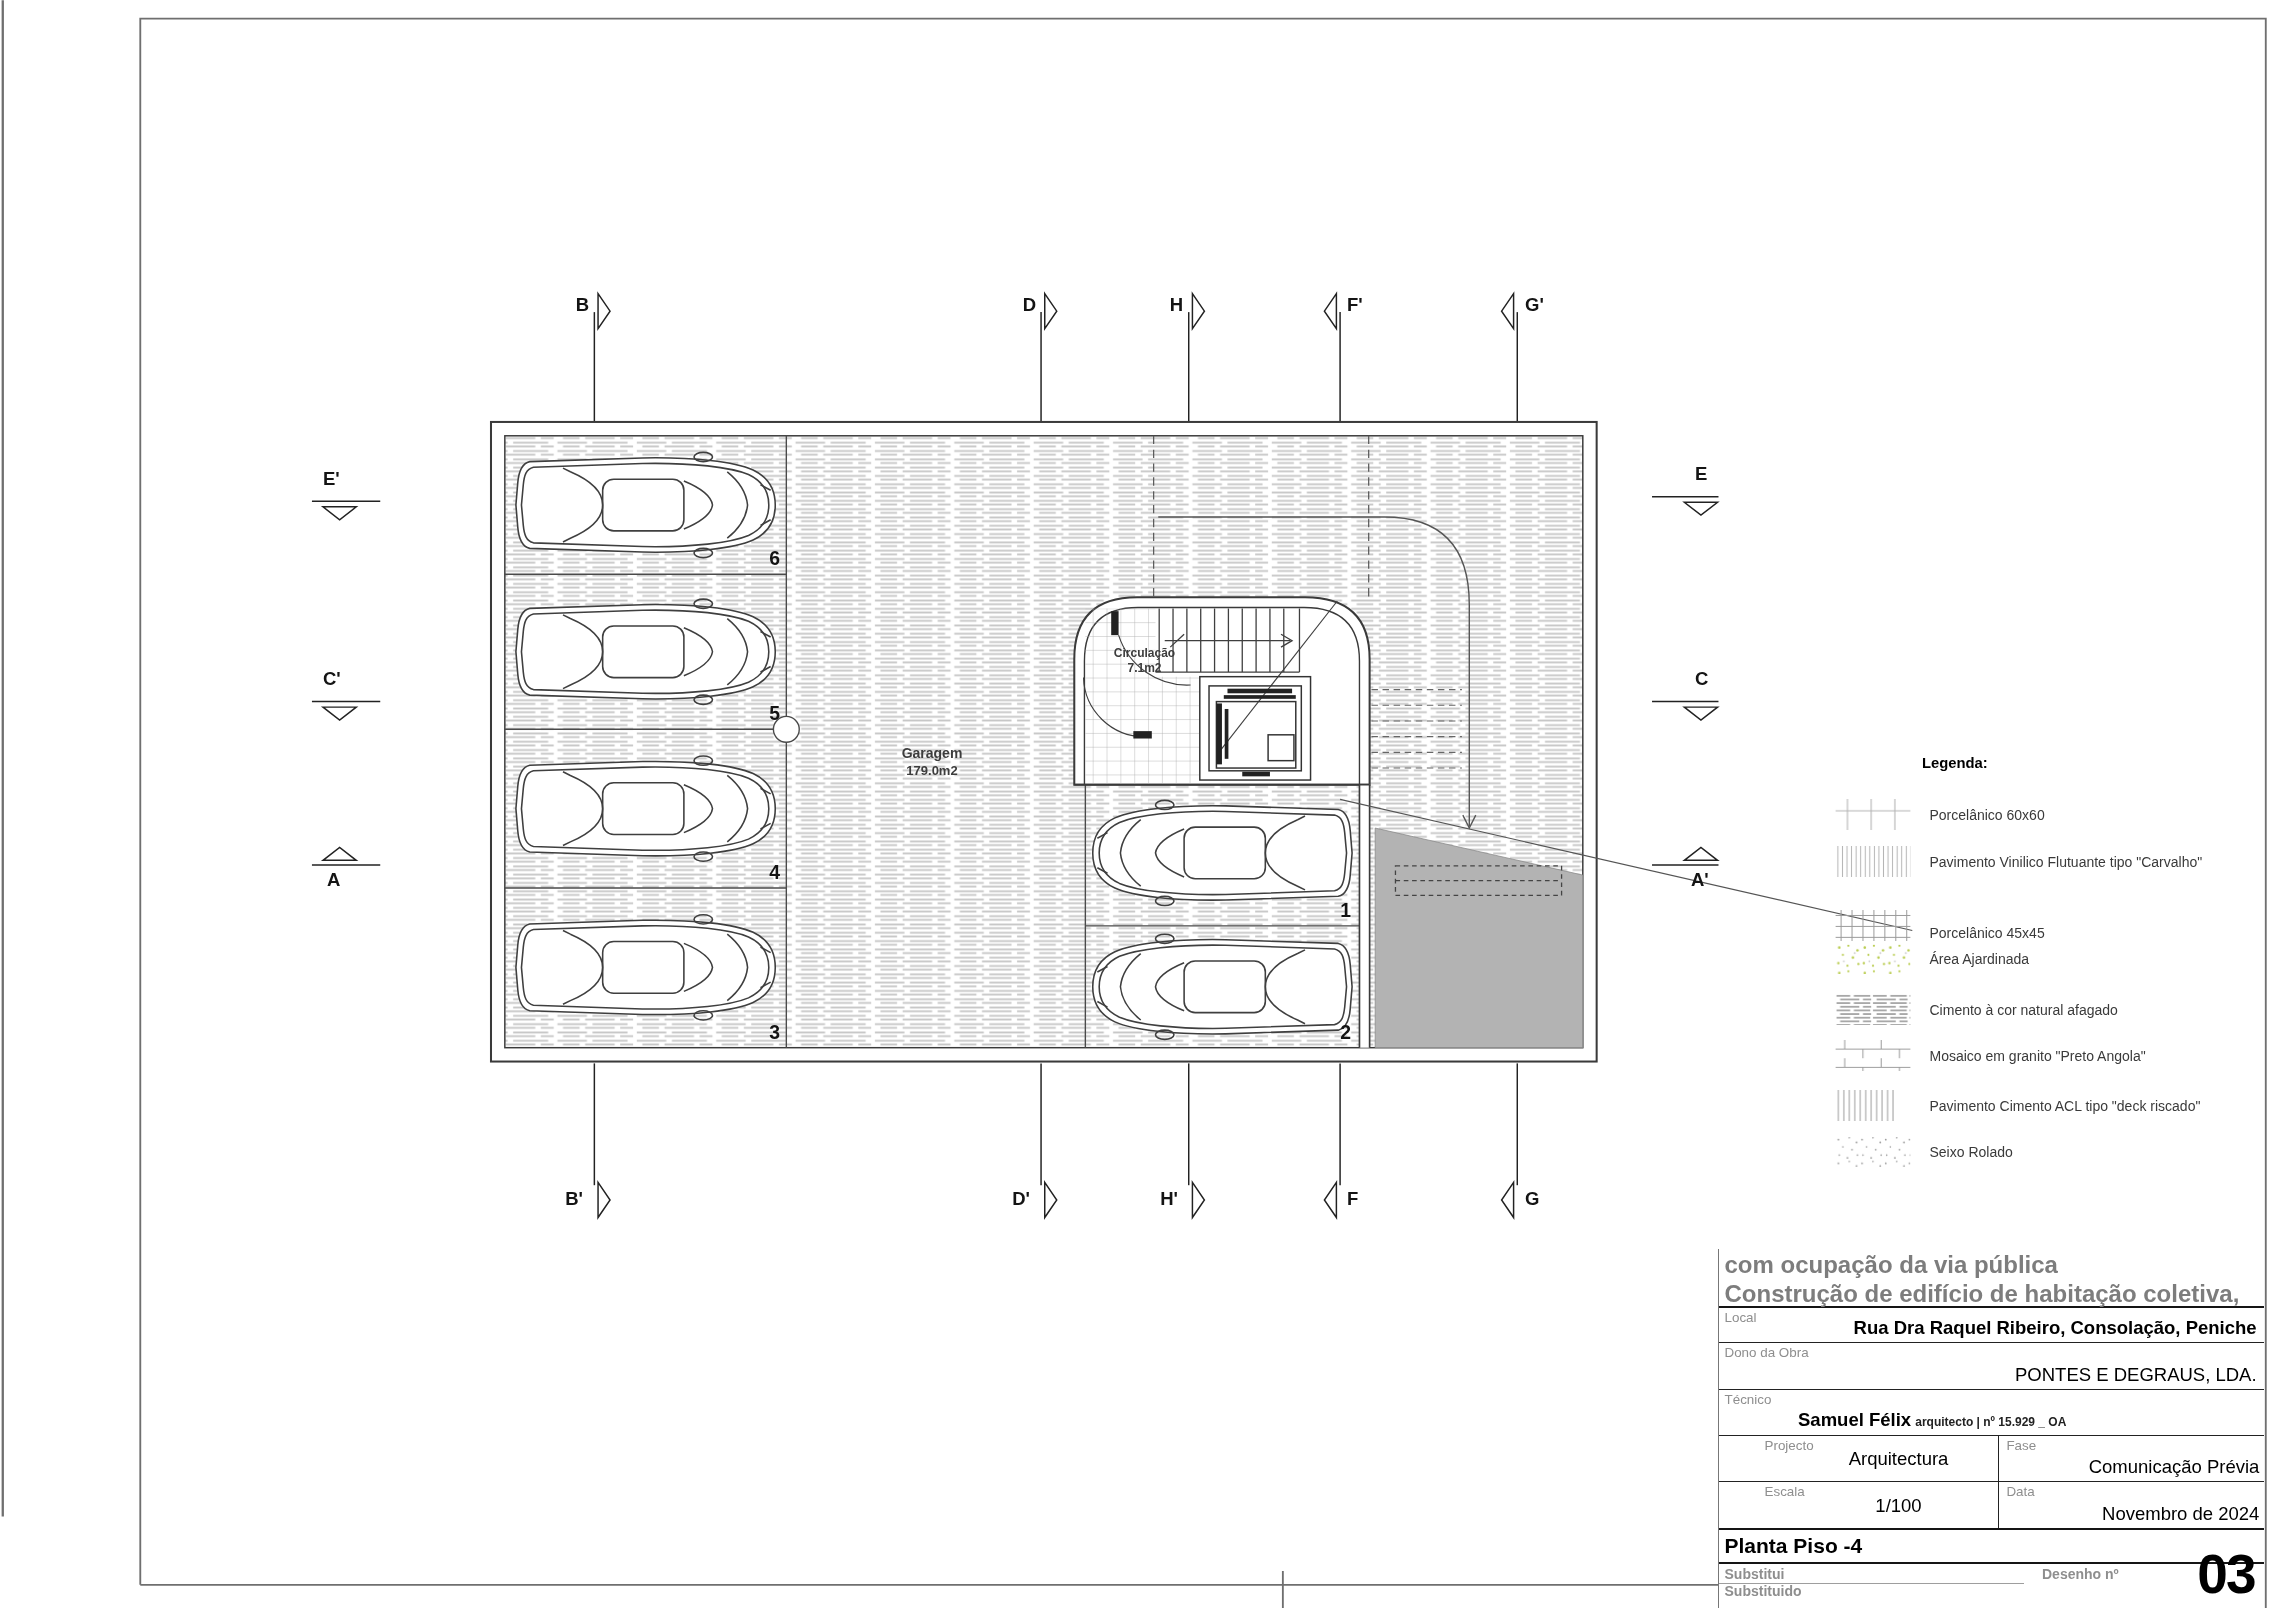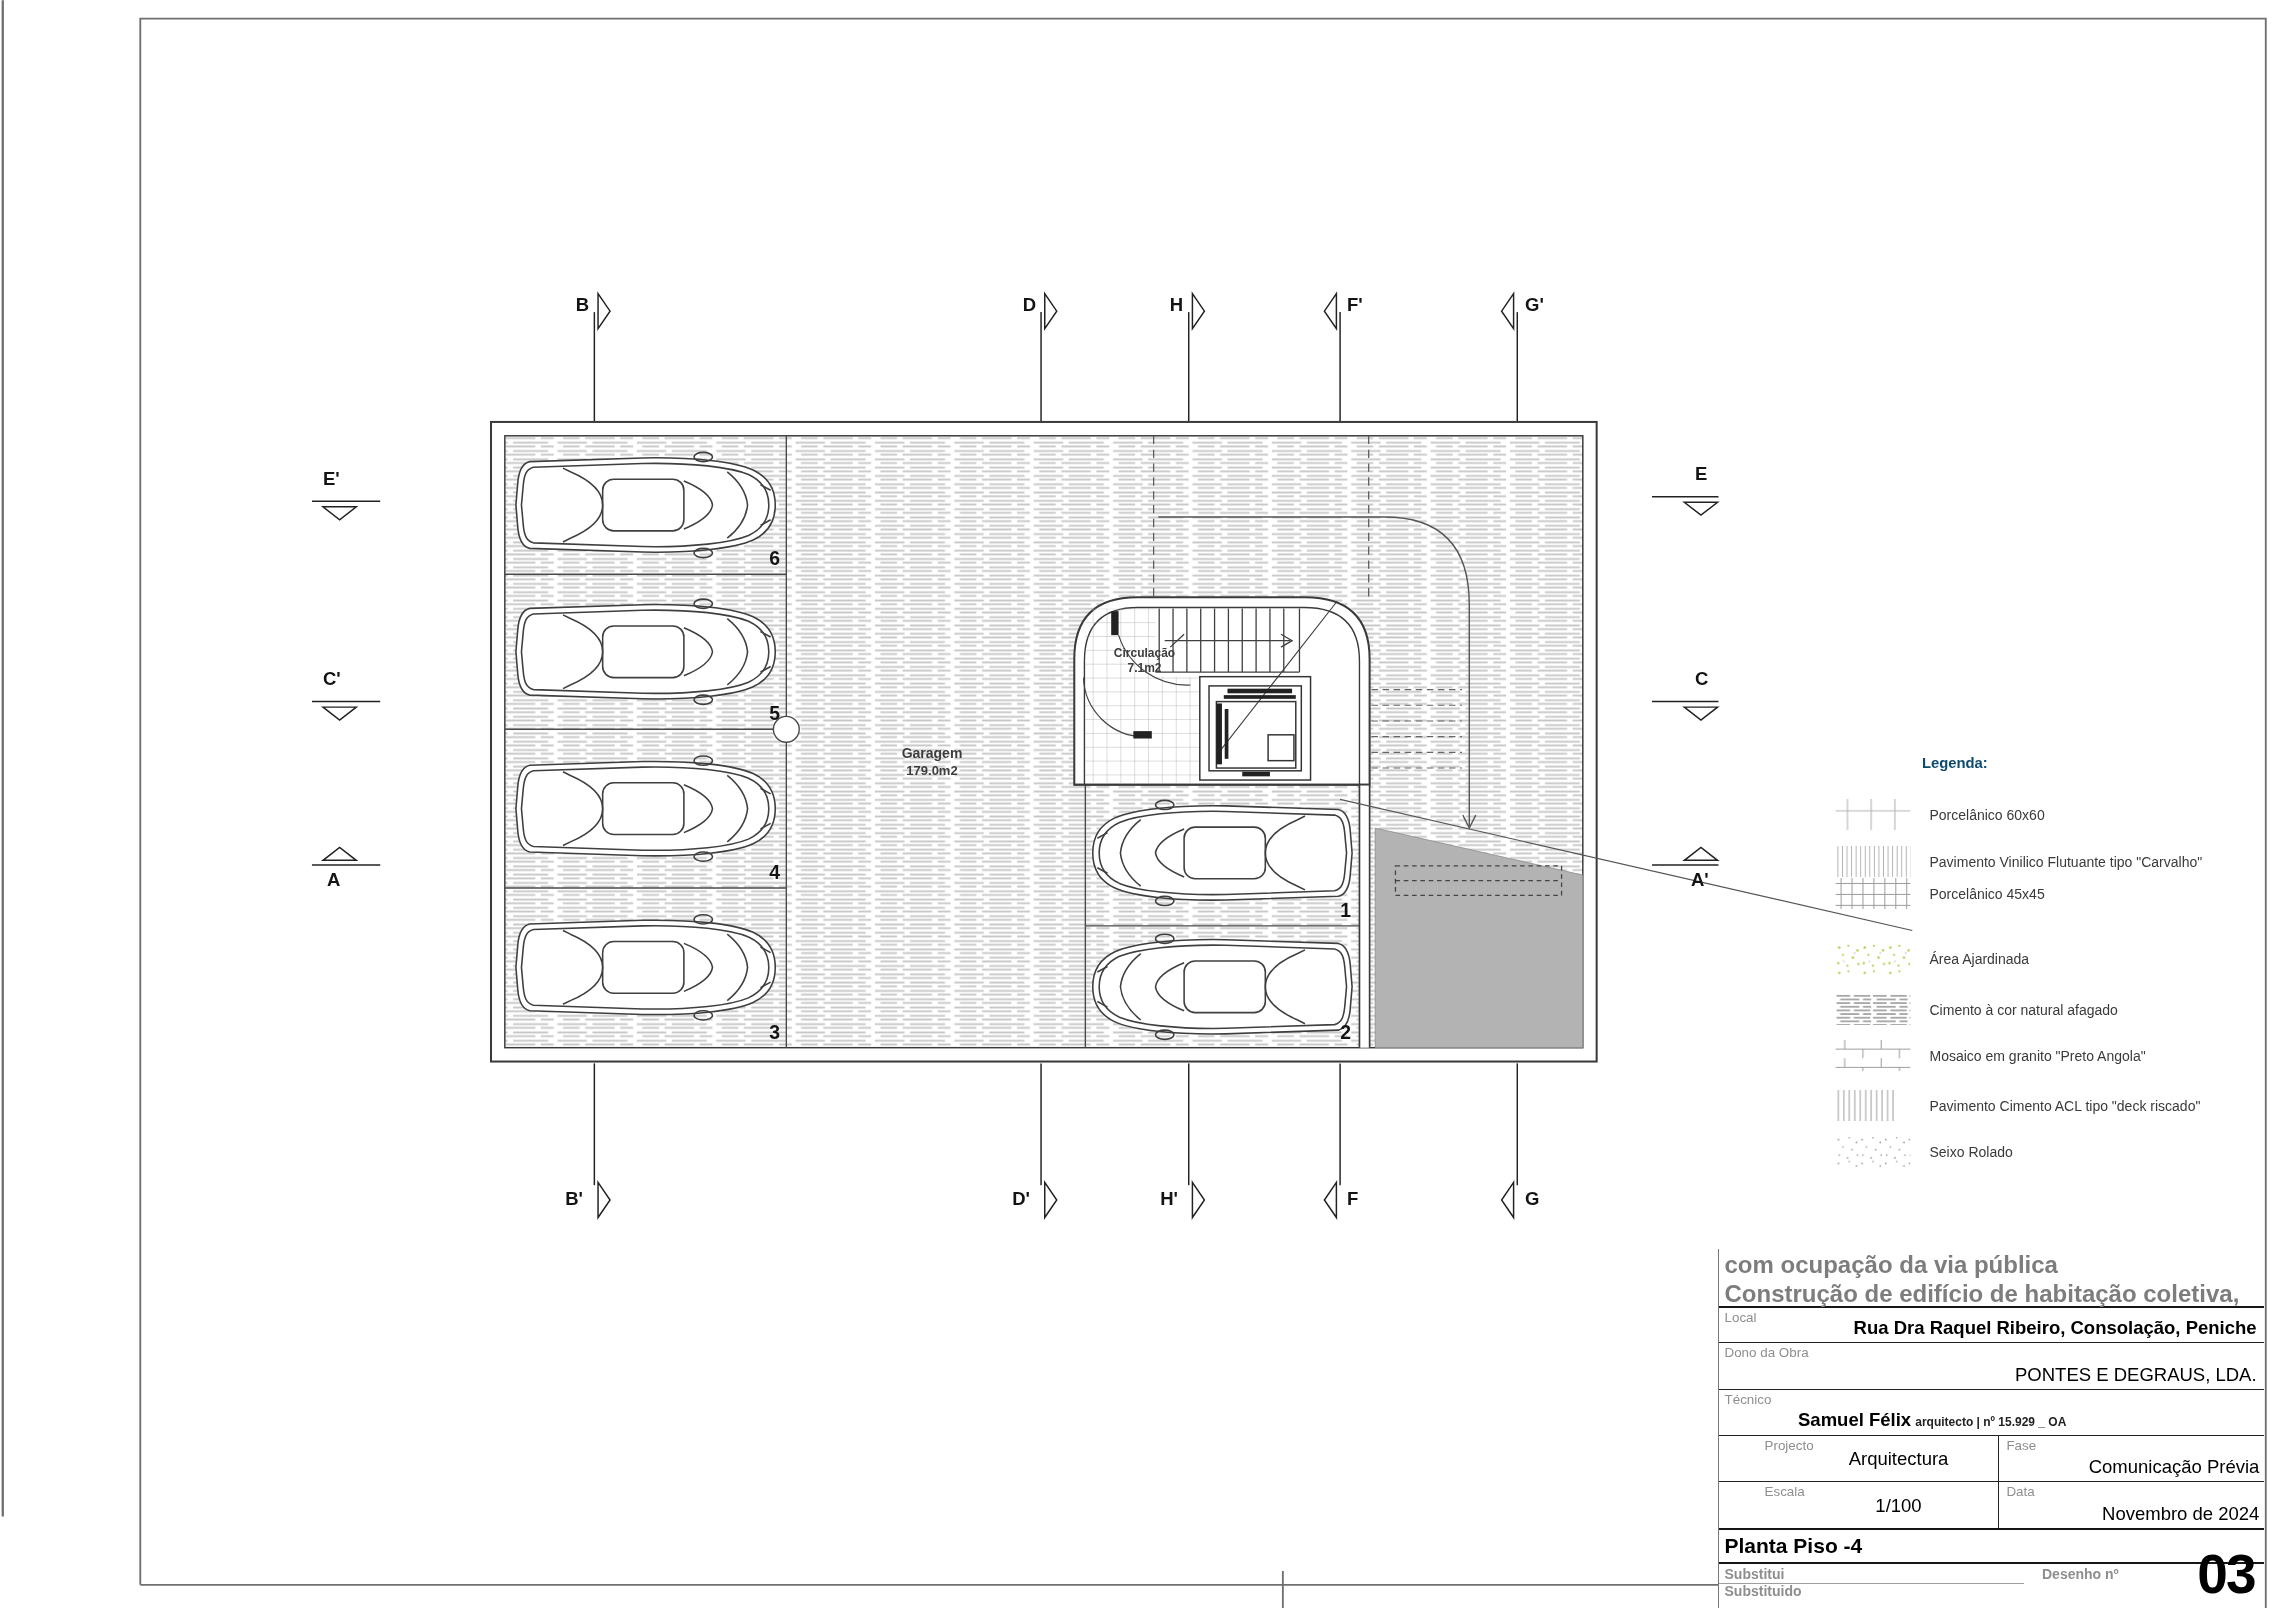--- a/index.html
+++ b/index.html
@@ -12,21 +12,21 @@
   
   .stallnum{position:absolute;width:37px;font-size:19.4px;font-weight:bold;color:#141414;text-align:right;line-height:20px;}
   
   .roomlabel{position:absolute;text-align:center;font-weight:bold;color:#3d3d3d;}
   .roomlabel .l1{font-size:14px;line-height:18.5px;}
   .roomlabel .l2{font-size:13px;line-height:16.6px;}
   .roomlabel.small .l1{font-size:12px;line-height:14.8px;}
   .roomlabel.small .l2{font-size:12px;line-height:14.8px;}
   
   #legend{position:absolute;left:1835px;top:755px;width:434px;}
-  #legend .ltitle{position:absolute;left:87px;top:0;font-size:14.8px;font-weight:bold;color:#0c4a6e;}
+  #legend .ltitle{position:absolute;left:87px;top:0;font-size:14.8px;font-weight:bold;color:#000000;}
   .lrow{position:absolute;left:0;height:33px;display:flex;align-items:center;}
   .lrow .sw{width:76px;height:31px;flex:0 0 76px;}
   .lrow .ltxt{margin-left:18.5px;font-size:14px;color:#3a3a3a;white-space:nowrap;}
   
   #tblock{position:absolute;left:1718px;top:1249px;width:546px;height:359px;
           border-left:0.9px solid #777;box-sizing:border-box;}
   .trow{position:relative;width:100%;box-sizing:border-box;}
   .tb-title{height:59px;border-bottom:2.8px solid #151515;color:#7d7d7d;font-weight:bold;
             font-size:24px;line-height:29px;padding:0.9px 0 0 5.5px;box-sizing:border-box;}
   .lab{position:absolute;top:1.8px;left:5.5px;font-size:13.4px;color:#8e8e8e;}
@@ -275,21 +275,21 @@
         <defs>
             <pattern id="sw2p" width="5" height="34" patternUnits="userSpaceOnUse">
           <path d="M2.5,0 V34" stroke="#b4b4b4" stroke-width="1.1" fill="none"></path>
             </pattern>
           </defs>
         <rect width="82" height="34" fill="url(#sw2p)"></rect>
       </svg>
       <span class="ltxt">Pavimento Vinilico Flutuante tipo "Carvalho"</span>
     </div>
 
-    <div class="lrow" style="top:122px;">
+    <div class="lrow" style="top:153px;align-items:flex-end;">
       <svg class="sw" viewBox="0 0 82 34">
         <defs>
             <pattern id="sw3p" width="12" height="12" patternUnits="userSpaceOnUse">
           <path d="M6,0 V12 M0,6 H12" stroke="#9a9a9a" stroke-width="1.1" fill="none"></path>
             </pattern>
           </defs>
         <rect width="82" height="34" fill="url(#sw3p)"></rect>
       </svg>
       <span class="ltxt">Porcelânico 45x45</span>
     </div>

